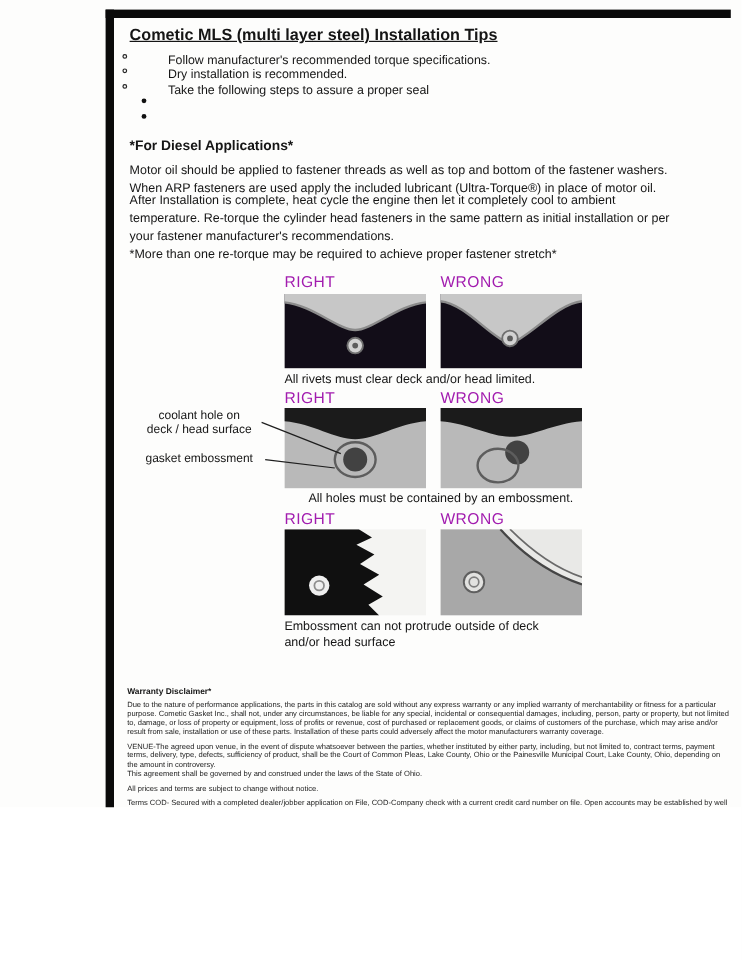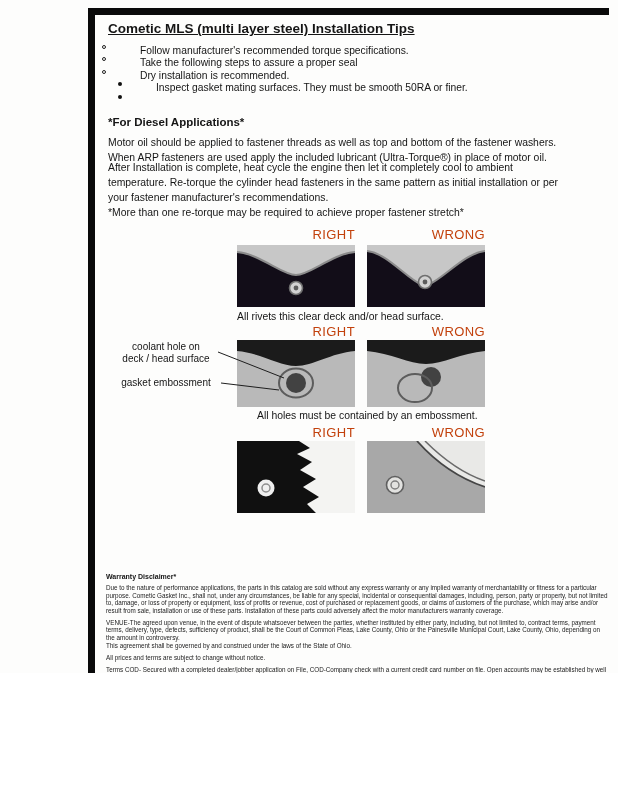--- a/index.html
+++ b/index.html
@@ -17,21 +17,21 @@
   .mk { flex:none; width:4px; height:4px; border-radius:50%; margin-right:6px; }
   .mk-o { border:1px solid #222; }
   .mk-f { background:#111; }
 
   .dheading { position:absolute; left:108px; top:116px; font-size:11.5px; font-weight:bold; }
   .para { position:absolute; left:108px; width:464px; font-size:10.4px; line-height:15px; }
   .p1 { top:135px; }
   .p2 { top:160px; }
   .note { position:absolute; left:108px; top:207px; font-size:10.4px; }
 
-  .dgh { position:absolute; width:118px; text-align:right; font-size:13px; letter-spacing:0.4px; color:#c2410c; }
+  .dgh { position:absolute; width:118px; text-align:left; font-size:13px; letter-spacing:0.4px; color:#a21caf; }
   .dgimg { position:absolute; width:118px; line-height:0; }
   .cap { position:absolute; left:237px; font-size:10.4px; line-height:12.5px; }
   .preline { white-space:pre-line; }
   .callout { position:absolute; left:118px; width:96px; text-align:center; font-size:10px; line-height:11.5px; white-space:pre-line; }
   .overlay { position:absolute; left:0; top:0; pointer-events:none; }
 
   .disc { position:absolute; left:106px; top:573px; width:504px; }
   .disc .dh { font-size:7px; font-weight:bold; margin-bottom:4px; }
   .disc p { font-size:6.3px; line-height:7.6px; margin-bottom:4.5px; white-space:pre-line; color:#222; }
 
@@ -46,29 +46,28 @@
 
   <div class="title">Cometic MLS (multi layer steel) Installation Tips</div>
 
   <div class="tips">
     <div class="b">
       <span class="mk mk-o"></span>
       <span>Follow manufacturer's recommended torque specifications.</span>
     </div>
     <div class="b">
       <span class="mk mk-o"></span>
-      <span>Take the following steps to assure a proper seal</span>
+      <span>Dry installation is recommended.</span>
     </div>
     <div class="b">
       <span class="mk mk-o"></span>
-      <span>Dry installation is recommended.</span>
+      <span>Take the following steps to assure a proper seal</span>
     </div>
     <div class="b sub">
       <span class="mk mk-f"></span>
-      <span>Inspect gasket mating surfaces.  They must be smooth 50RA or finer.</span>
     </div>
     <div class="b sub">
       <span class="mk mk-f"></span>
     </div>
   </div>
 
   <div class="dheading">*For Diesel Applications*</div>
   <div class="para p1">Motor oil should be applied to fastener threads as well as top and bottom of the fastener washers. When ARP fasteners are used apply the included lubricant (Ultra-Torque®) in place of motor oil.</div>
   <div class="para p2">After Installation is complete, heat cycle the engine then let it completely cool to ambient temperature. Re-torque the cylinder head fasteners in the same pattern as initial installation or per your fastener manufacturer's recommendations.</div>
   <div class="note">*More than one re-torque may be required to achieve proper fastener stretch*</div>
@@ -87,21 +86,21 @@
   </div>
   <div class="dgimg" style="left:367px; top:245px;">
     <svg width="118" height="62" viewBox="0 0 118 62">
       <rect width="118" height="62" fill="#120d18"></rect>
       <path d="M0,0 H118 V6 C98,8 76,34 61,40 C59,40.8 57,40.8 55,40 C40,34 20,8 0,6 Z" fill="#c7c7c7"></path>
       <path d="M0,6 C20,8 40,34 55,40 M61,40 C76,34 98,8 118,6" fill="none" stroke="#8b8b8b" stroke-width="2"></path>
       <circle cx="58" cy="37" r="6.5" fill="#d2d2d2" stroke="#6f6f6f" stroke-width="1.6"></circle>
       <circle cx="58" cy="37" r="2.4" fill="#5c5c5c"></circle>
     </svg>
   </div>
-  <div class="cap" style="top:311px;">All rivets this clear deck and/or head surface.</div>
+  <div class="cap" style="top:311px;">All rivets must clear deck and/or head limited.</div>
 
   <div class="dgh" style="left:237px; top:324px;">RIGHT</div>
   <div class="dgh" style="left:367px; top:324px;">WRONG</div>
 
   <div class="callout" style="top:341px;">coolant hole on
 deck / head surface</div>
   <div class="callout" style="top:377px;">gasket embossment</div>
 
   <div class="dgimg" style="left:237px; top:340px;">
     <svg width="118" height="67" viewBox="0 0 118 67">
@@ -135,20 +134,22 @@
   <div class="dgimg" style="left:367px; top:441px;">
     <svg width="118" height="72" viewBox="0 0 118 72">
       <rect width="118" height="72" fill="#e9e9e7"></rect>
       <path d="M0,0 H50 C66,18 88,36 118,46 V72 H0 Z" fill="#a8a8a8"></path>
       <path d="M58,0 C74,16 94,32 118,40" fill="none" stroke="#6a6a6a" stroke-width="1.5"></path>
       <path d="M50,0 C66,18 88,36 118,46" fill="none" stroke="#454545" stroke-width="1.8"></path>
       <circle cx="28" cy="44" r="8.5" fill="#e2e2e0" stroke="#5f5f5f" stroke-width="1.6"></circle>
       <circle cx="28" cy="44" r="4" fill="none" stroke="#7d7d7d" stroke-width="1.4"></circle>
     </svg>
   </div>
+  <div class="cap preline" style="top:517px; width:230px;">Embossment can not protrude outside of deck
+and/or head surface</div>
 
   <svg class="overlay" width="618" height="800" viewBox="0 0 618 800">
     <line x1="218" y1="352" x2="284" y2="378" stroke="#1e1e1e" stroke-width="1"></line>
     <line x1="221" y1="383" x2="279" y2="390" stroke="#1e1e1e" stroke-width="1"></line>
   </svg>
 
   <div class="disc">
     <div class="dh">Warranty Disclaimer*</div>
     <p>Due to the nature of performance applications, the parts in this catalog are sold without any express warranty or any implied warranty of merchantability or fitness for a particular purpose.  Cometic Gasket Inc., shall not, under any circumstances, be liable for any special, incidental or consequential damages, including, person, party or property, but not limited to, damage, or loss of property or equipment, loss of profits or revenue, cost of purchased or replacement goods, or claims of customers of the purchase, which may arise and/or result from sale, installation or use of these parts.  Installation of these parts could adversely affect the motor manufacturers warranty coverage.</p>
     <p>VENUE-The agreed upon venue, in the event of dispute whatsoever between the parties, whether instituted by either party, including, but not limited to, contract terms, payment terms, delivery, type, defects, sufficiency of product, shall be the Court of Common Pleas, Lake County, Ohio or the Painesville Municipal Court, Lake County, Ohio, depending on the amount in controversy.

